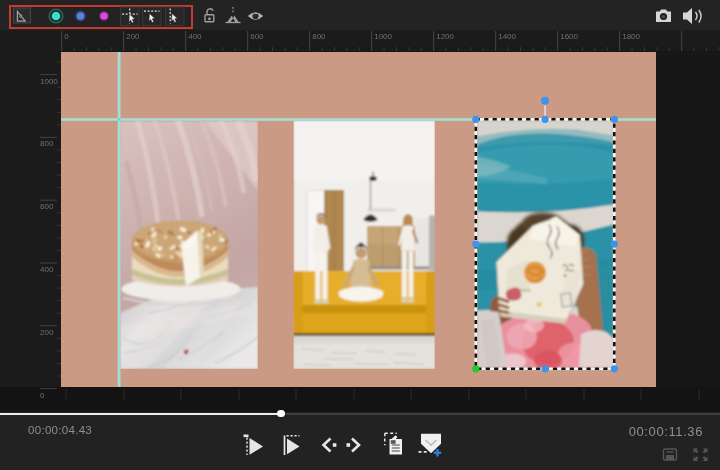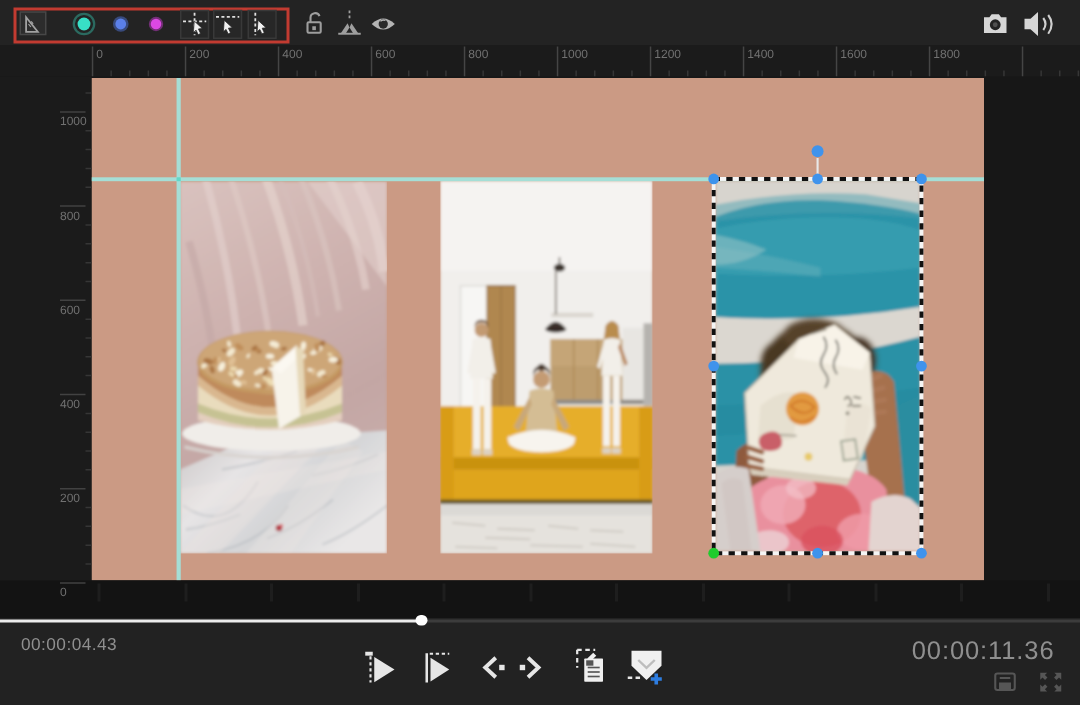--- a/index.html
+++ b/index.html
@@ -469,22 +469,22 @@
     <div style="position:absolute;left:525.0px;top:389px;width:2px;height:12px;background:#1e1e1e"></div>
     <div style="position:absolute;left:582.5px;top:389px;width:2px;height:12px;background:#1e1e1e"></div>
     <div style="position:absolute;left:640.0px;top:389px;width:2px;height:12px;background:#1e1e1e"></div>
     <div style="position:absolute;left:697.5px;top:389px;width:2px;height:12px;background:#1e1e1e"></div>
 <div class="abs" style="left:0;top:412px;width:720px;height:58px;background:#222222"></div>
 
 <div class="abs" style="left:0;top:412.5px;width:281px;height:2px;background:#ececec"></div>
 <div class="abs" style="left:281px;top:412.5px;width:439px;height:2px;background:#3c3c3c"></div>
 <div class="abs" style="left:277.3px;top:409.7px;width:7.5px;height:7.5px;border-radius:50%;background:#ffffff"></div>
 
-<div class="abs" style="left:14px;top:424px;font-size:11.5px;color:#8f8f8f;letter-spacing:0.3px">00:00:04.43</div>
-<div class="abs" style="right:17px;top:424px;font-size:17px;color:#8f8f8f;letter-spacing:0.6px">00:00:11.36</div>
+<div class="abs" style="left:28px;top:424px;font-size:11.5px;color:#8f8f8f;letter-spacing:0.3px">00:00:04.43</div>
+<div class="abs" style="right:17px;top:424px;font-size:13px;color:#8f8f8f;letter-spacing:0.6px">00:00:11.36</div>
 
 <svg class="abs" style="left:230px;top:428px" width="220" height="34" viewBox="0 0 220 34">
 
   <rect x="13.5" y="6.5" width="5" height="2.6" fill="#e6e6e6"></rect>
   <path d="M17,9.5 V27" stroke="#e6e6e6" stroke-width="1.4" stroke-dasharray="2.2 1.8" fill="none"></path>
   <path d="M19.5,10 L33,18.4 L19.5,26.8 Z" fill="#e6e6e6"></path>
 
   <path d="M54.5,7.5 V27" stroke="#e6e6e6" stroke-width="1.7" fill="none"></path>
   <path d="M56.5,7.8 H69.5" stroke="#e6e6e6" stroke-width="1.4" stroke-dasharray="2.2 1.8" fill="none"></path>
   <path d="M57,10.5 L69.5,18.4 L57,26.3 Z" fill="#e6e6e6"></path>

